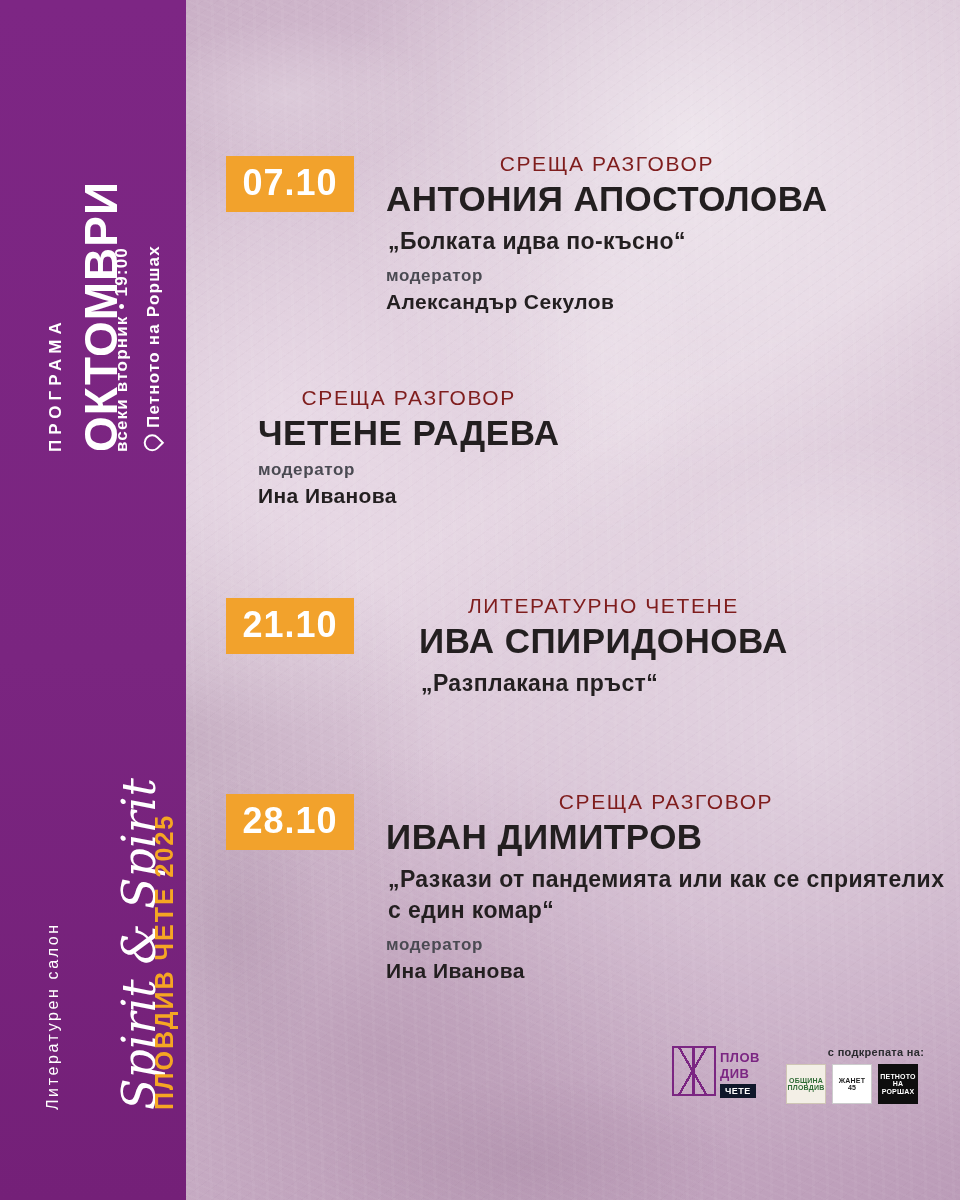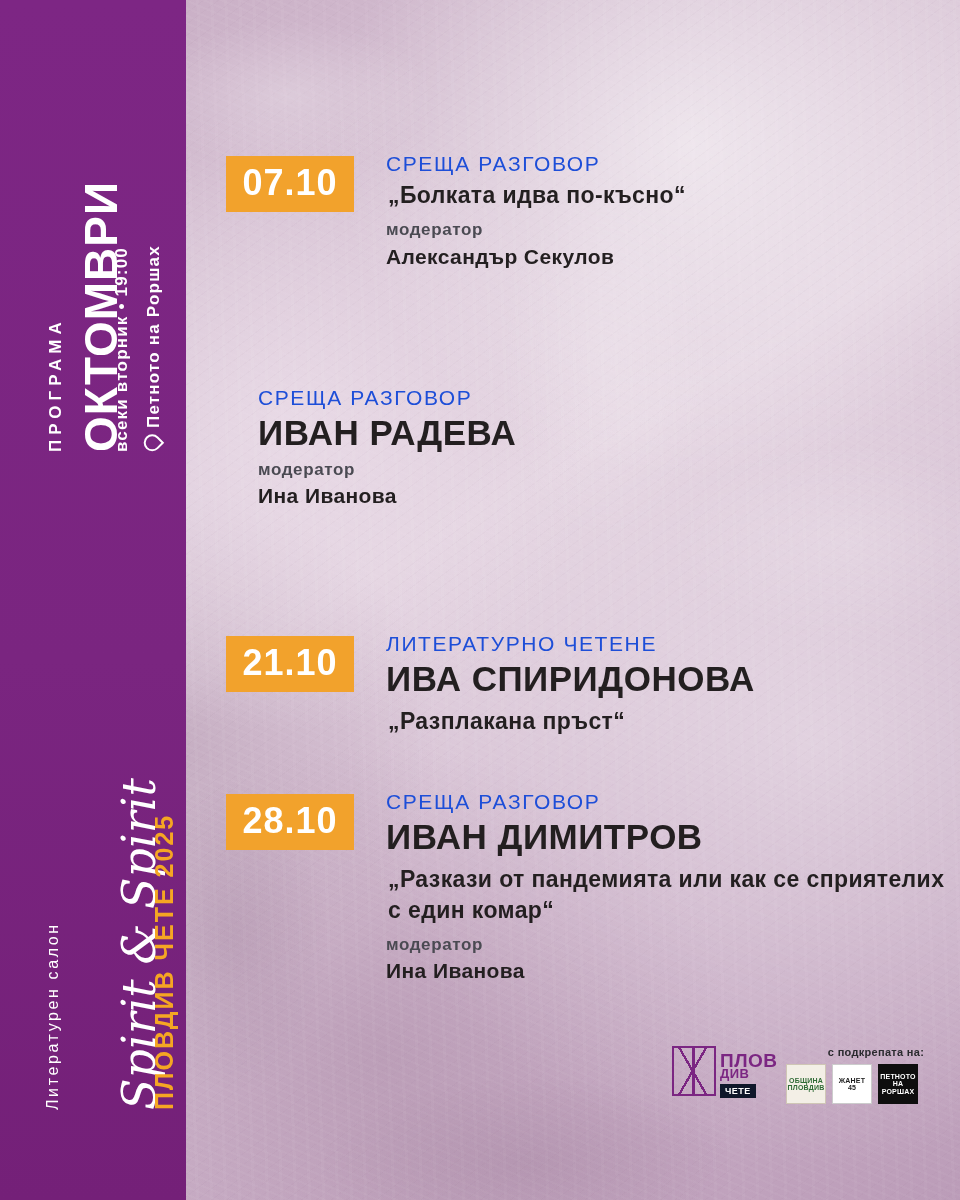--- a/index.html
+++ b/index.html
@@ -177,26 +177,27 @@
     margin-top: 4px;
     min-width: 128px;
     text-align: center;
     box-sizing: border-box;
   }
   .ev-body {
     margin-left: 32px;
     padding-top: 0px;
   }
   .ev-kind {
-    color: #1d4ed8;
+    color: #7f1d1d;
     font-size: 21px;
     font-weight: 400;
     letter-spacing: 1.6px;
     line-height: 1.1;
     margin-bottom: 5px;
+    text-align: center;
   }
   .ev-author {
     color: #231f20;
     font-size: 35px;
     font-weight: 700;
     letter-spacing: 0.5px;
     line-height: 1.1;
     margin-bottom: 7px;
   }
   .ev-title {
@@ -219,21 +220,21 @@
   .ev-modname {
     color: #231f20;
     font-size: 21px;
     font-weight: 700;
     letter-spacing: 0.4px;
     line-height: 1.2;
   }
 
   .ev1 { top: 152px; }
   .ev2 { top: 386px; }
-  .ev3 { top: 632px; }
+  .ev3 { top: 594px; gap: 33px; }
   .ev4 { top: 790px; }
 
   
   .footer {
     position: absolute;
     left: 186px;
     bottom: 78px;
     width: 774px;
     height: 78px;
   }
@@ -251,21 +252,21 @@
     border: 2px solid #7b2682;
     box-sizing: border-box;
     background:
       linear-gradient(90deg, rgba(0,0,0,0) 46%, #7b2682 46%, #7b2682 52%, rgba(0,0,0,0) 52%),
       linear-gradient(60deg, rgba(0,0,0,0) 46%, #7b2682 46%, #7b2682 50%, rgba(0,0,0,0) 50%),
       linear-gradient(120deg, rgba(0,0,0,0) 46%, #7b2682 46%, #7b2682 50%, rgba(0,0,0,0) 50%);
   }
   .logo-plovdiv .lg-t1 {
     position: absolute;
     left: 48px; top: 6px;
-    font-size: 19px; font-weight: 700; color: #7b2682;
+    font-size: 13px; font-weight: 700; color: #7b2682;
     letter-spacing: 0.5px;
   }
   .logo-plovdiv .lg-t2 {
     position: absolute;
     left: 48px; top: 22px;
     font-size: 13px; font-weight: 700; color: #7b2682;
     letter-spacing: 0.5px;
   }
   .logo-plovdiv .lg-badge {
     position: absolute;
@@ -336,30 +337,31 @@
       <div class="vtext lbl-plovdiv">ПЛОВДИВ ЧЕТЕ 2025</div>
     </div>
   </div>
 
   <div class="events">
 
     <div class="event ev1">
       <div class="date-badge">07.10</div>
       <div class="ev-body">
         <div class="ev-kind">СРЕЩА РАЗГОВОР</div>
+        <div class="ev-author">АНТОНИЯ АПОСТОЛОВА</div>
         <div class="ev-title">„Болката идва по-късно“</div>
         <div class="ev-modlabel">модератор</div>
         <div class="ev-modname">Александър Секулов</div>
       </div>
     </div>
 
     <div class="event ev2">
       <div class="ev-body">
         <div class="ev-kind">СРЕЩА РАЗГОВОР</div>
-        <div class="ev-author">ИВАН РАДЕВА</div>
+        <div class="ev-author">ЧЕТЕНЕ РАДЕВА</div>
         <div class="ev-modlabel">модератор</div>
         <div class="ev-modname">Ина Иванова</div>
       </div>
     </div>
 
     <div class="event ev3">
       <div class="date-badge">21.10</div>
       <div class="ev-body">
         <div class="ev-kind">ЛИТЕРАТУРНО ЧЕТЕНЕ</div>
         <div class="ev-author">ИВА СПИРИДОНОВА</div>

